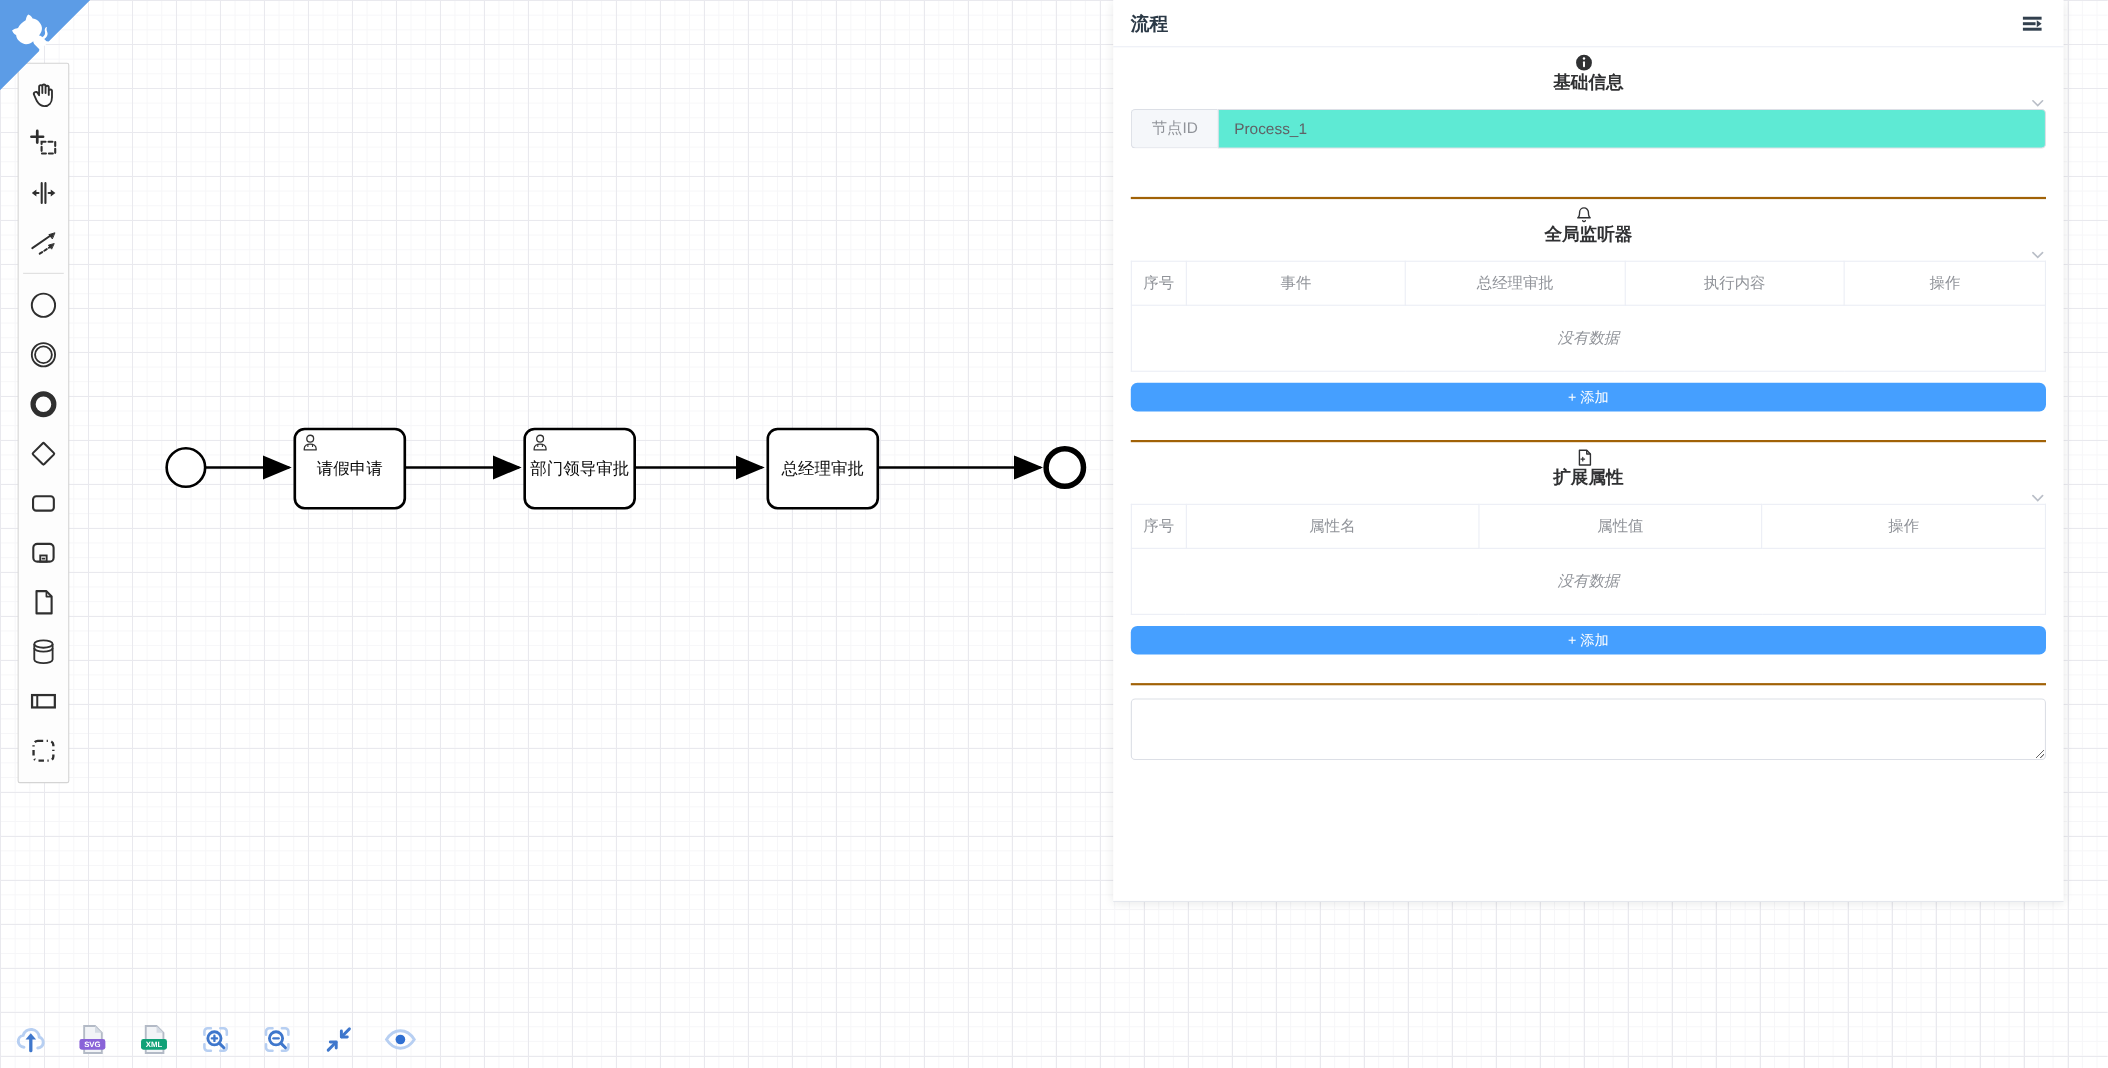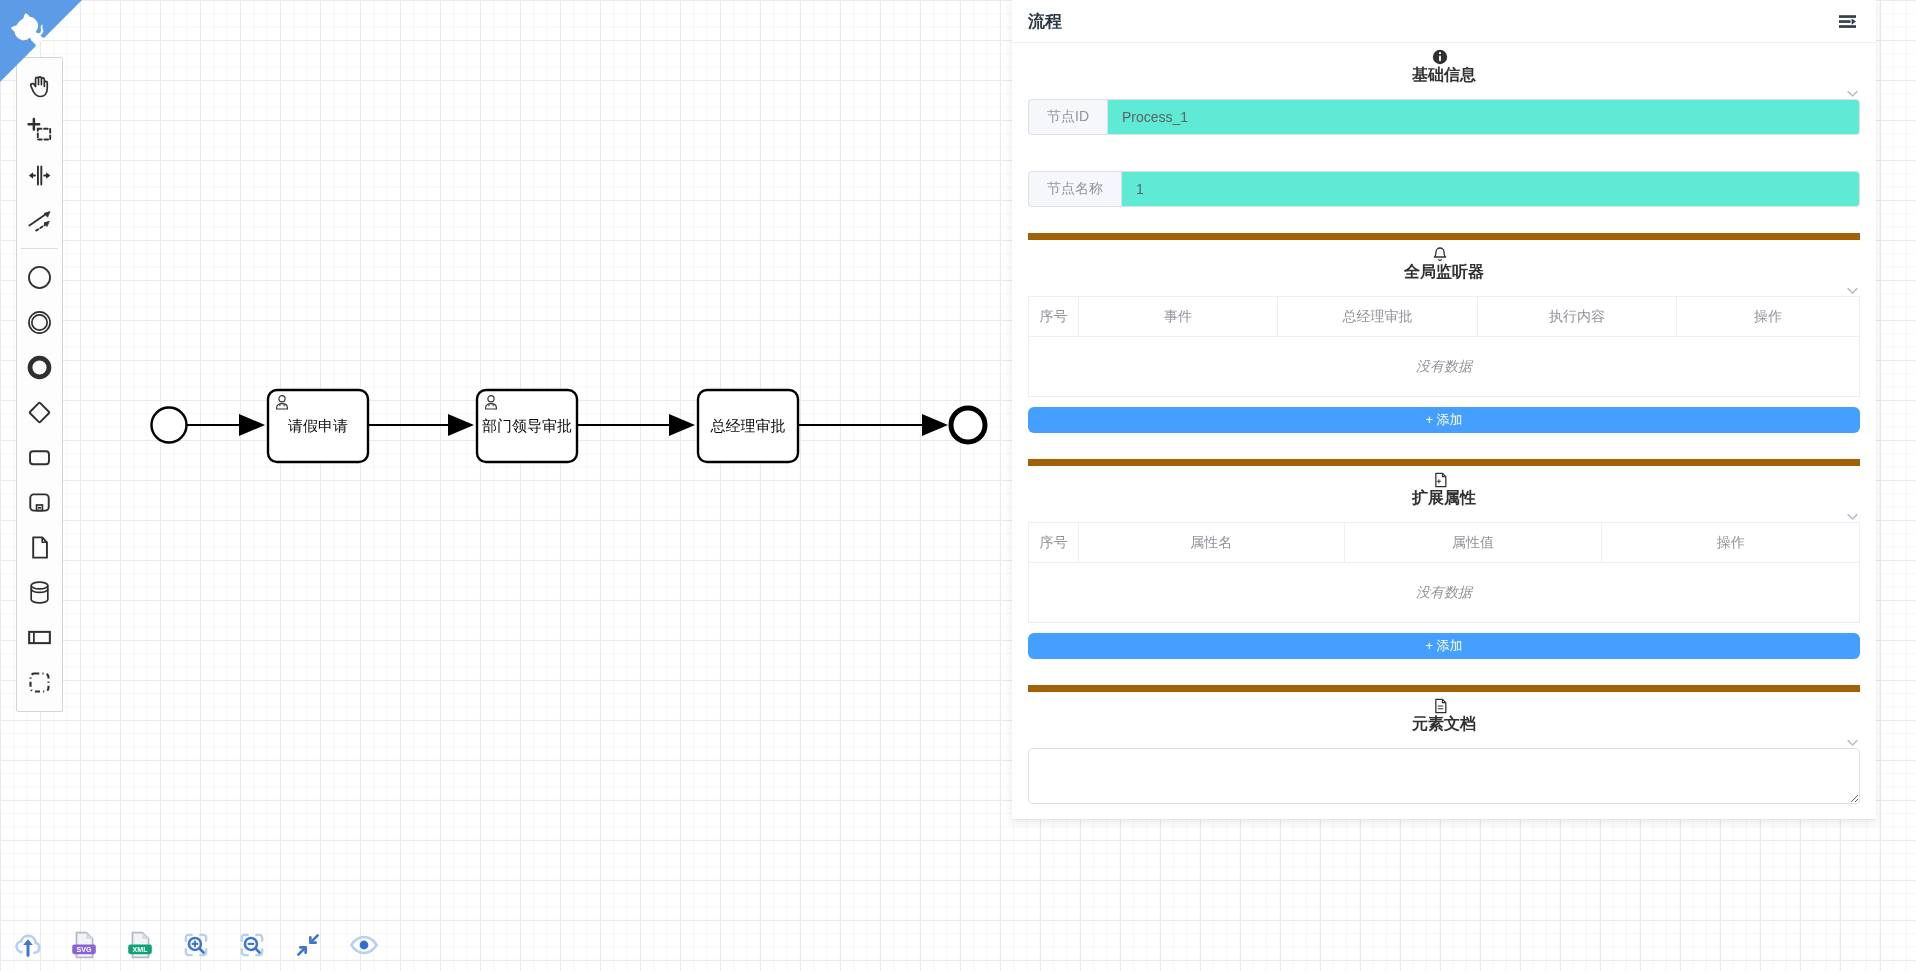--- a/index.html
+++ b/index.html
@@ -46,27 +46,27 @@
     background:#fff; box-shadow:0 2px 8px rgba(29,35,41,.1);
     border-bottom:1px solid #e4e7ed; z-index:6; }
   .panel-header { height:43px; display:flex; align-items:center;
     justify-content:space-between; padding:0 16px; border-bottom:1px solid #ebeef5; }
   .panel-title { font-size:17px; font-weight:700; color:#2b3946; }
   .collapse-btn { border:none; background:none; cursor:pointer; padding:2px;
     display:flex; color:#32404e; }
   .panel-body { padding:0 16px; }
 
   .section { padding:6px 0 26px; }
-  .section + .section { border-top:7px solid #a16207; }
+  .section + .section { border-top:2px solid #a16207; }
   .sec-head { display:flex; align-items:center; height:42px; margin-bottom:8px;flex-direction:column; }
   .sec-icon { display:flex; color:#303133; margin-right:8px; }
   .sec-title { font-size:16px; font-weight:600; color:#303133; }
   .sec-chevron { margin-left:auto; color:#b9bec7; display:flex; cursor:pointer; }
 
-  .input-group { display:flex; height:36px; margin-top:4px; margin-bottom:36px; }
+  .input-group { display:flex; height:36px; margin-top:4px; margin-bottom:18px; }
   .ig-label { background:#f5f7fa; border:1px solid #dcdfe6; border-right:none;
     border-radius:4px 0 0 4px; color:#909399; font-size:14px; padding:0 18px;
     display:flex; align-items:center; white-space:nowrap; }
   .ig-input { flex:1; border:1px solid #dcdfe6; border-radius:0 4px 4px 0;
     padding:0 14px; font-size:14px; color:#606266; outline:none;
     font-family:inherit; background:#5eead4; }
 
   table.el-table { width:100%; border-collapse:collapse; table-layout:fixed; margin-top:2px; }
   .el-table th { height:40px; border:1px solid #ebeef5; color:#909399;
     font-size:14px; font-weight:500; text-align:center; padding:0 6px;
@@ -304,24 +304,20 @@
         <span class="sec-chevron">
           <svg width="15" height="15" viewBox="0 0 24 24" fill="none" stroke="currentColor" stroke-width="2.4" stroke-linecap="round">
               <path d="M5 9l7 7 7-7"></path>
             </svg>
         </span>
       </div>
       <div class="input-group">
         <span class="ig-label">节点ID</span>
         <input class="ig-input" type="text" value="Process_1" style="">
       </div>
-      <div class="input-group" style="margin-bottom:0">
-        <span class="ig-label">节点名称</span>
-        <input class="ig-input" type="text" value="1" style="">
-      </div>
     </section>
 
     <section class="section">
       <div class="sec-head">
         <span class="sec-icon">
           <svg width="16" height="16" viewBox="0 0 24 24" fill="none" stroke="currentColor" stroke-width="1.9" stroke-linecap="round" stroke-linejoin="round">
               <path d="M18 9a6 6 0 1 0-12 0c0 6-2.5 7.5-2.5 7.5h17S18 15 18 9z"></path>
               <path d="M10.2 20.5a2 2 0 0 0 3.6 0"></path>
             </svg>
         </span>
@@ -392,32 +388,17 @@
         <tbody>
           <tr>
               <td class="empty-cell" colspan="4">没有数据</td>
             </tr>
         </tbody>
       </table>
       <button class="add-btn">+ 添加</button>
     </section>
 
     <section class="section">
-      <div class="sec-head">
-        <span class="sec-icon">
-          <svg width="15" height="16" viewBox="0 0 22 24" fill="none" stroke="currentColor" stroke-width="1.9" stroke-linejoin="round">
-              <path d="M4 2h10l5 5v15H4z"></path>
-              <path d="M14 2v5h5"></path>
-              <path d="M7.5 12h7M7.5 16h7" stroke-linecap="round" stroke-width="1.6"></path>
-            </svg>
-        </span>
-        <span class="sec-title">元素文档</span>
-        <span class="sec-chevron">
-          <svg width="15" height="15" viewBox="0 0 24 24" fill="none" stroke="currentColor" stroke-width="2.4" stroke-linecap="round">
-              <path d="M5 9l7 7 7-7"></path>
-            </svg>
-        </span>
-      </div>
       <textarea class="doc-textarea" style=""></textarea>
     </section>
 
   </div>
 </aside>
 
 </body></html>

